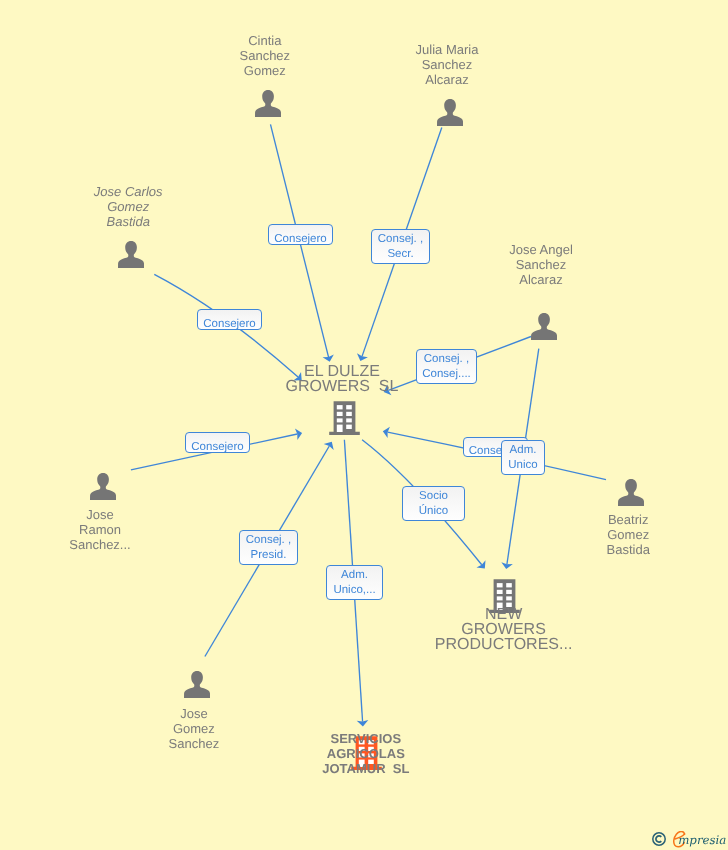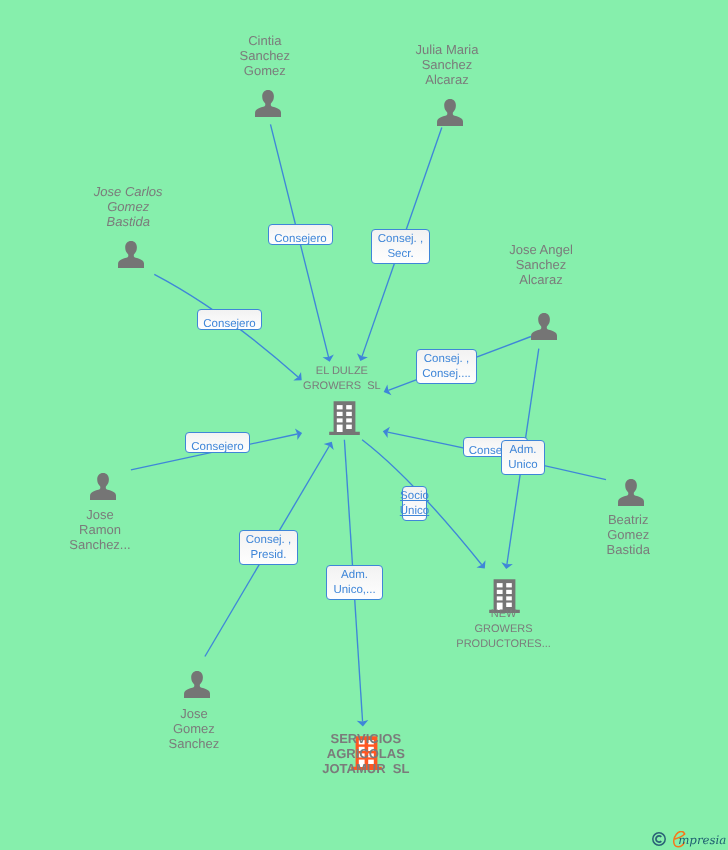--- a/index.html
+++ b/index.html
@@ -1,25 +1,25 @@
 <!DOCTYPE html>
 <html><head>
 <meta charset="utf-8">
 <title>Empresia relations graph</title>
 <style>
   html,body{margin:0;padding:0;background:#fff;}
   body{width:728px;height:850px;font-family:"Liberation Sans",sans-serif;overflow:hidden;
         -webkit-font-smoothing:antialiased;text-rendering:geometricPrecision;}
-  #stage{position:relative;width:728px;height:850px;background:#86efac;}
+  #stage{position:relative;width:728px;height:850px;background:#fef9c3;}
   svg.edges{position:absolute;left:0;top:0;width:728px;height:850px;}
   .node{position:static;}
   .nicon{position:absolute;display:block;}
   .caption{position:absolute;text-align:center;color:#7b7b7b;font-size:13px;
            line-height:15.1px;white-space:pre;}
-  .caption.co{font-size:11px;line-height:15.1px;text-align:center;}
+  .caption.co{font-size:16px;line-height:15.1px;text-align:center;}
   .caption.bold{font-weight:bold;font-size:13px;line-height:15.1px;}
   .lbl{position:absolute;border:1.6px solid #3f86d8;border-radius:4px;
        background:linear-gradient(180deg,#f2f2f2 0%,#f8f8f8 48%,#fefefe 100%);
        color:#3f86d8;font-size:11.5px;line-height:14.6px;
        text-align:center;box-sizing:border-box;white-space:pre;
        display:flex;align-items:center;justify-content:center;}
   .lbl.one{padding-top:9px;}
   .footer{position:absolute;white-space:nowrap;line-height:1;}
   .footer .cmark{position:absolute;display:block;}
   .footer .ebig{position:absolute;display:block;}
@@ -200,21 +200,21 @@
   <div class="lbl one" style="left:268px;top:224px;width:65px;height:21px;">Consejero</div>
   <div class="lbl" style="left:371px;top:229px;width:59px;height:35px;">Consej. ,
 Secr.</div>
   <div class="lbl one" style="left:197px;top:309px;width:65px;height:21px;">Consejero</div>
   <div class="lbl" style="left:416px;top:349px;width:61px;height:35px;">Consej. ,
 Consej....</div>
   <div class="lbl one" style="left:185px;top:432px;width:65px;height:21px;">Consejero</div>
   <div class="lbl one" style="left:462.5px;top:436.5px;width:65px;height:20.5px;">Consejero</div>
   <div class="lbl" style="left:501px;top:440px;width:44px;height:35px;">Adm.
 Unico</div>
-  <div class="lbl" style="left:402px;top:486px;width:25px;height:35px;text-decoration:underline;">Socio
+  <div class="lbl" style="left:402px;top:486px;width:63px;height:35px;">Socio
 Único</div>
   <div class="lbl" style="left:239px;top:530px;width:59px;height:35px;">Consej. ,
 Presid.</div>
   <div class="lbl" style="left:326px;top:565px;width:57px;height:35px;">Adm.
 Unico,...</div>
 
   <div class="footer" style="left:651px;top:831px;">
     <svg class="cmark" width="15" height="15" viewBox="0 0 15 15" style="left:0.5px;top:0.5px;" aria-label="©">
       <circle cx="7" cy="7" r="6.2" fill="none" stroke="#2a6276" stroke-width="1.5"></circle>
       <path d="M9.3 4.9 A 3.1 3.1 0 1 0 9.3 9.1" fill="none" stroke="#2a6276" stroke-width="1.7"></path>

